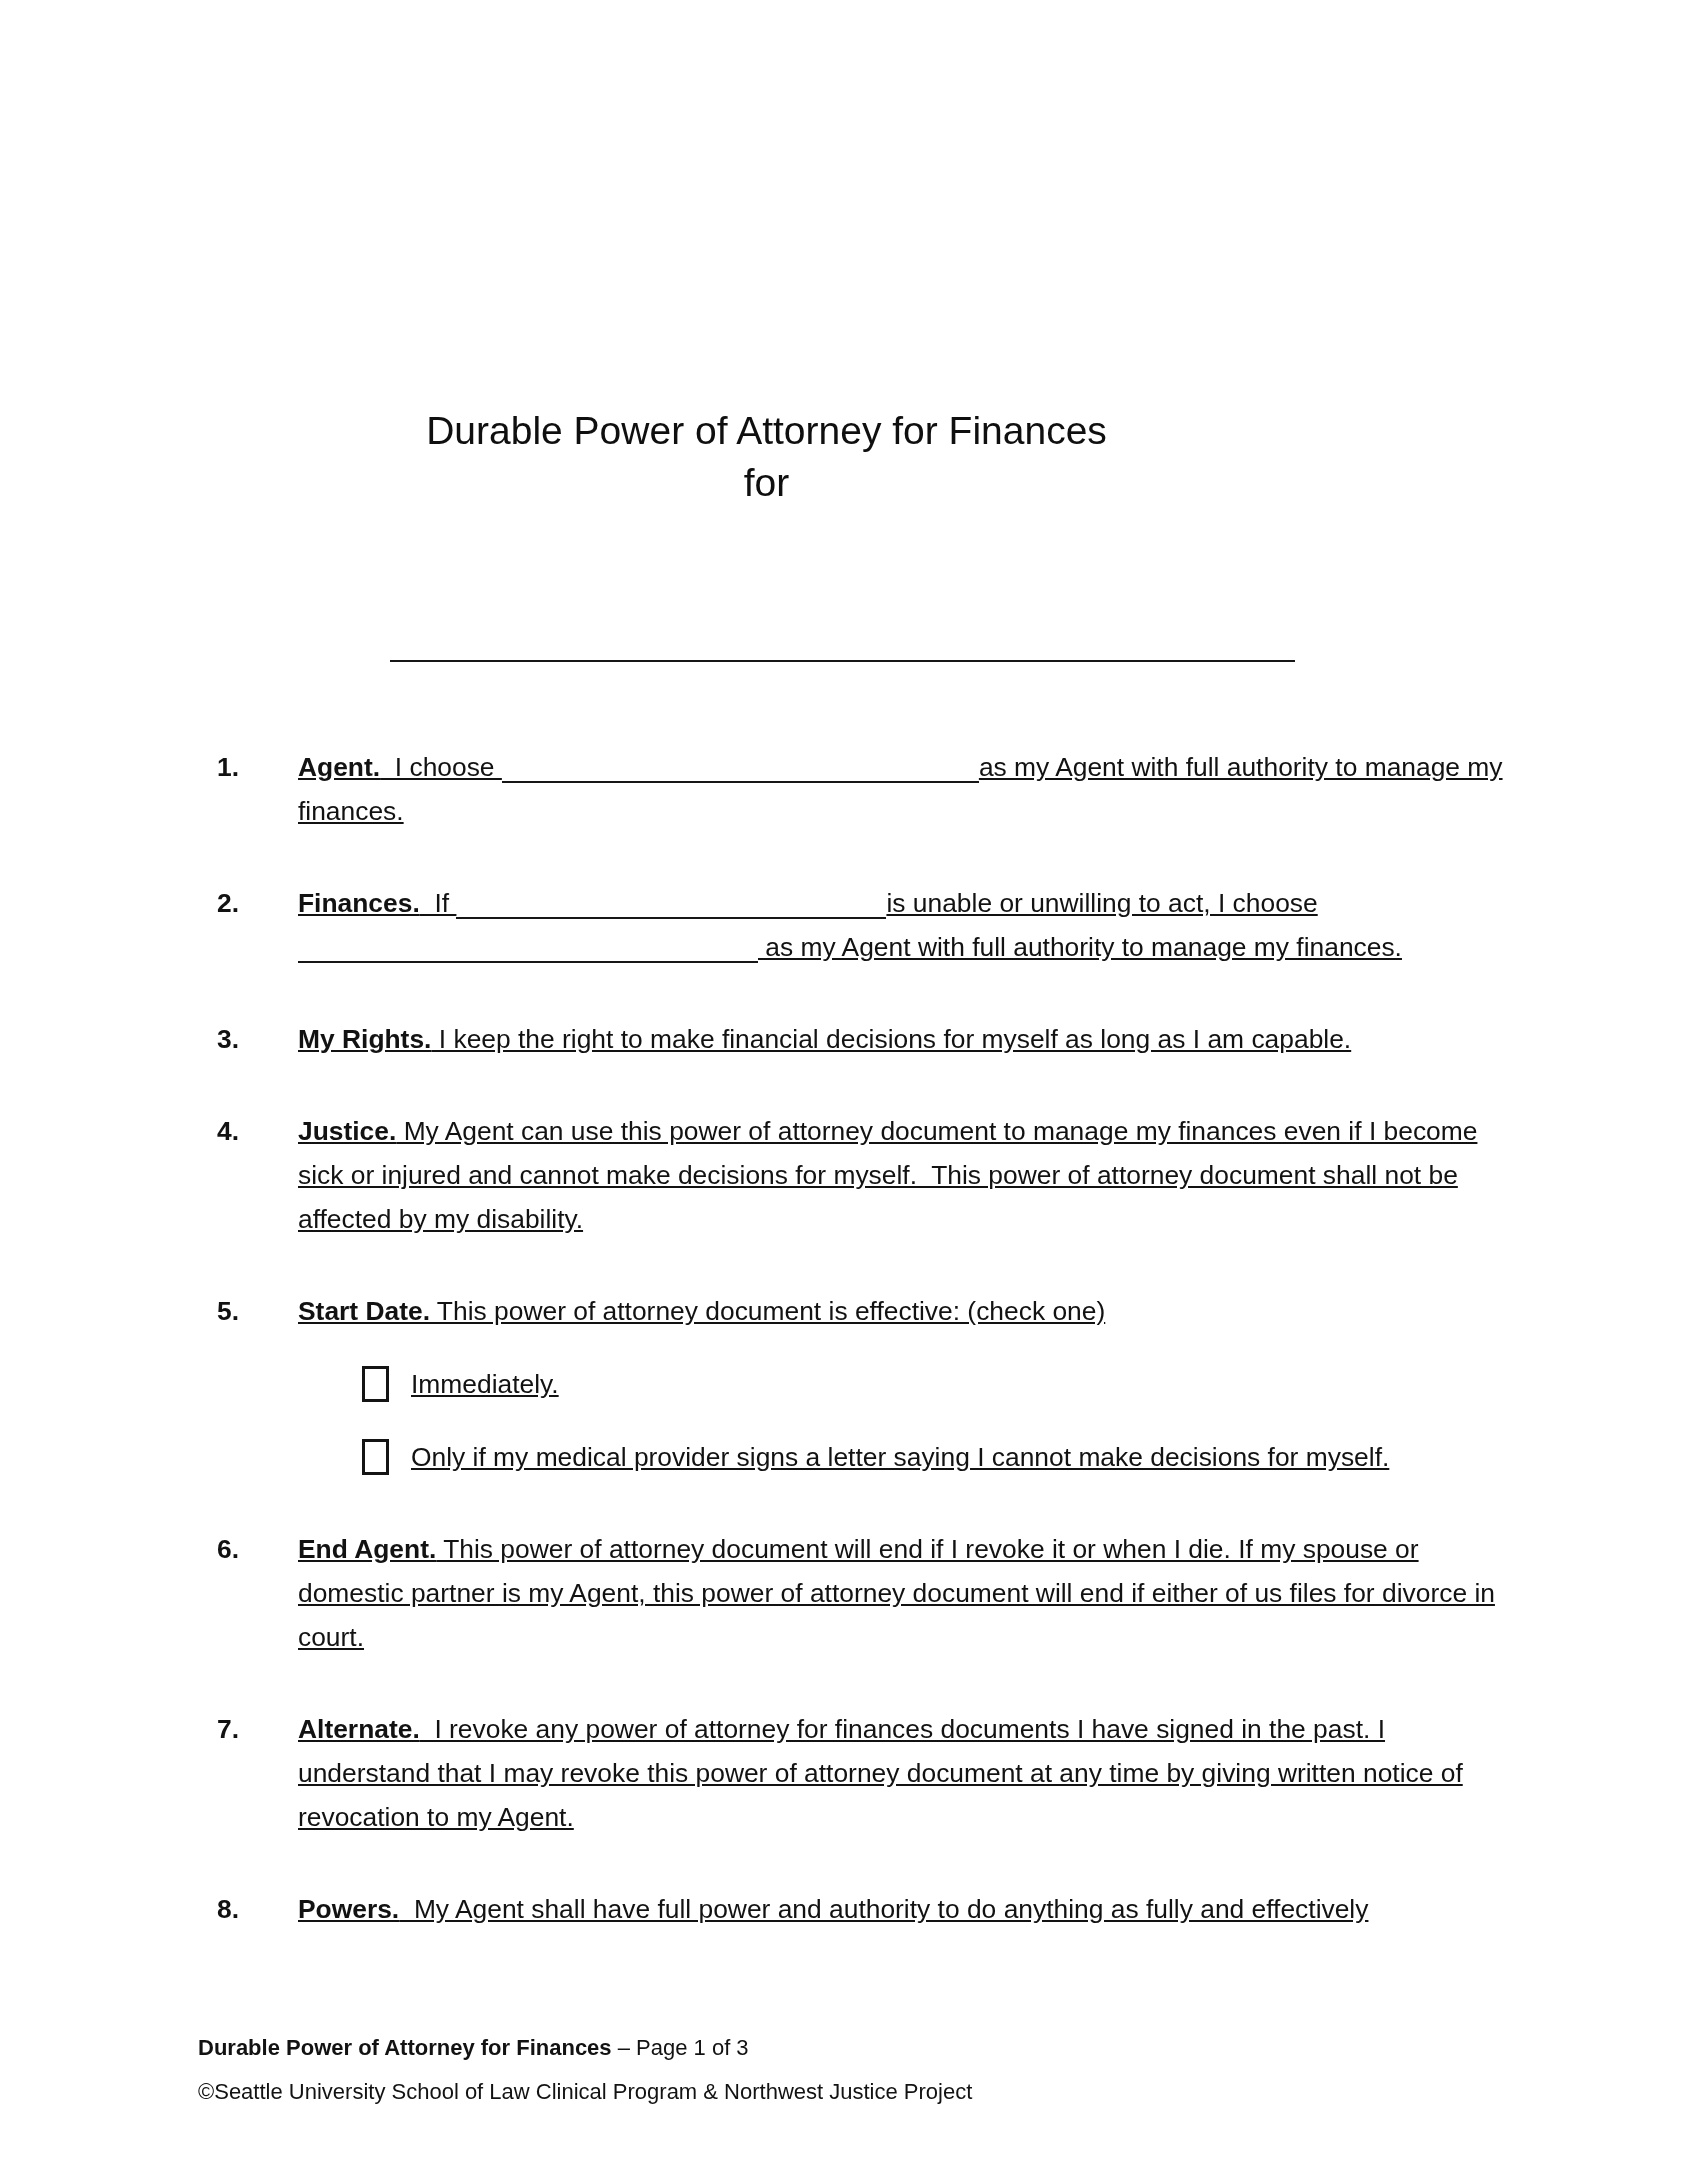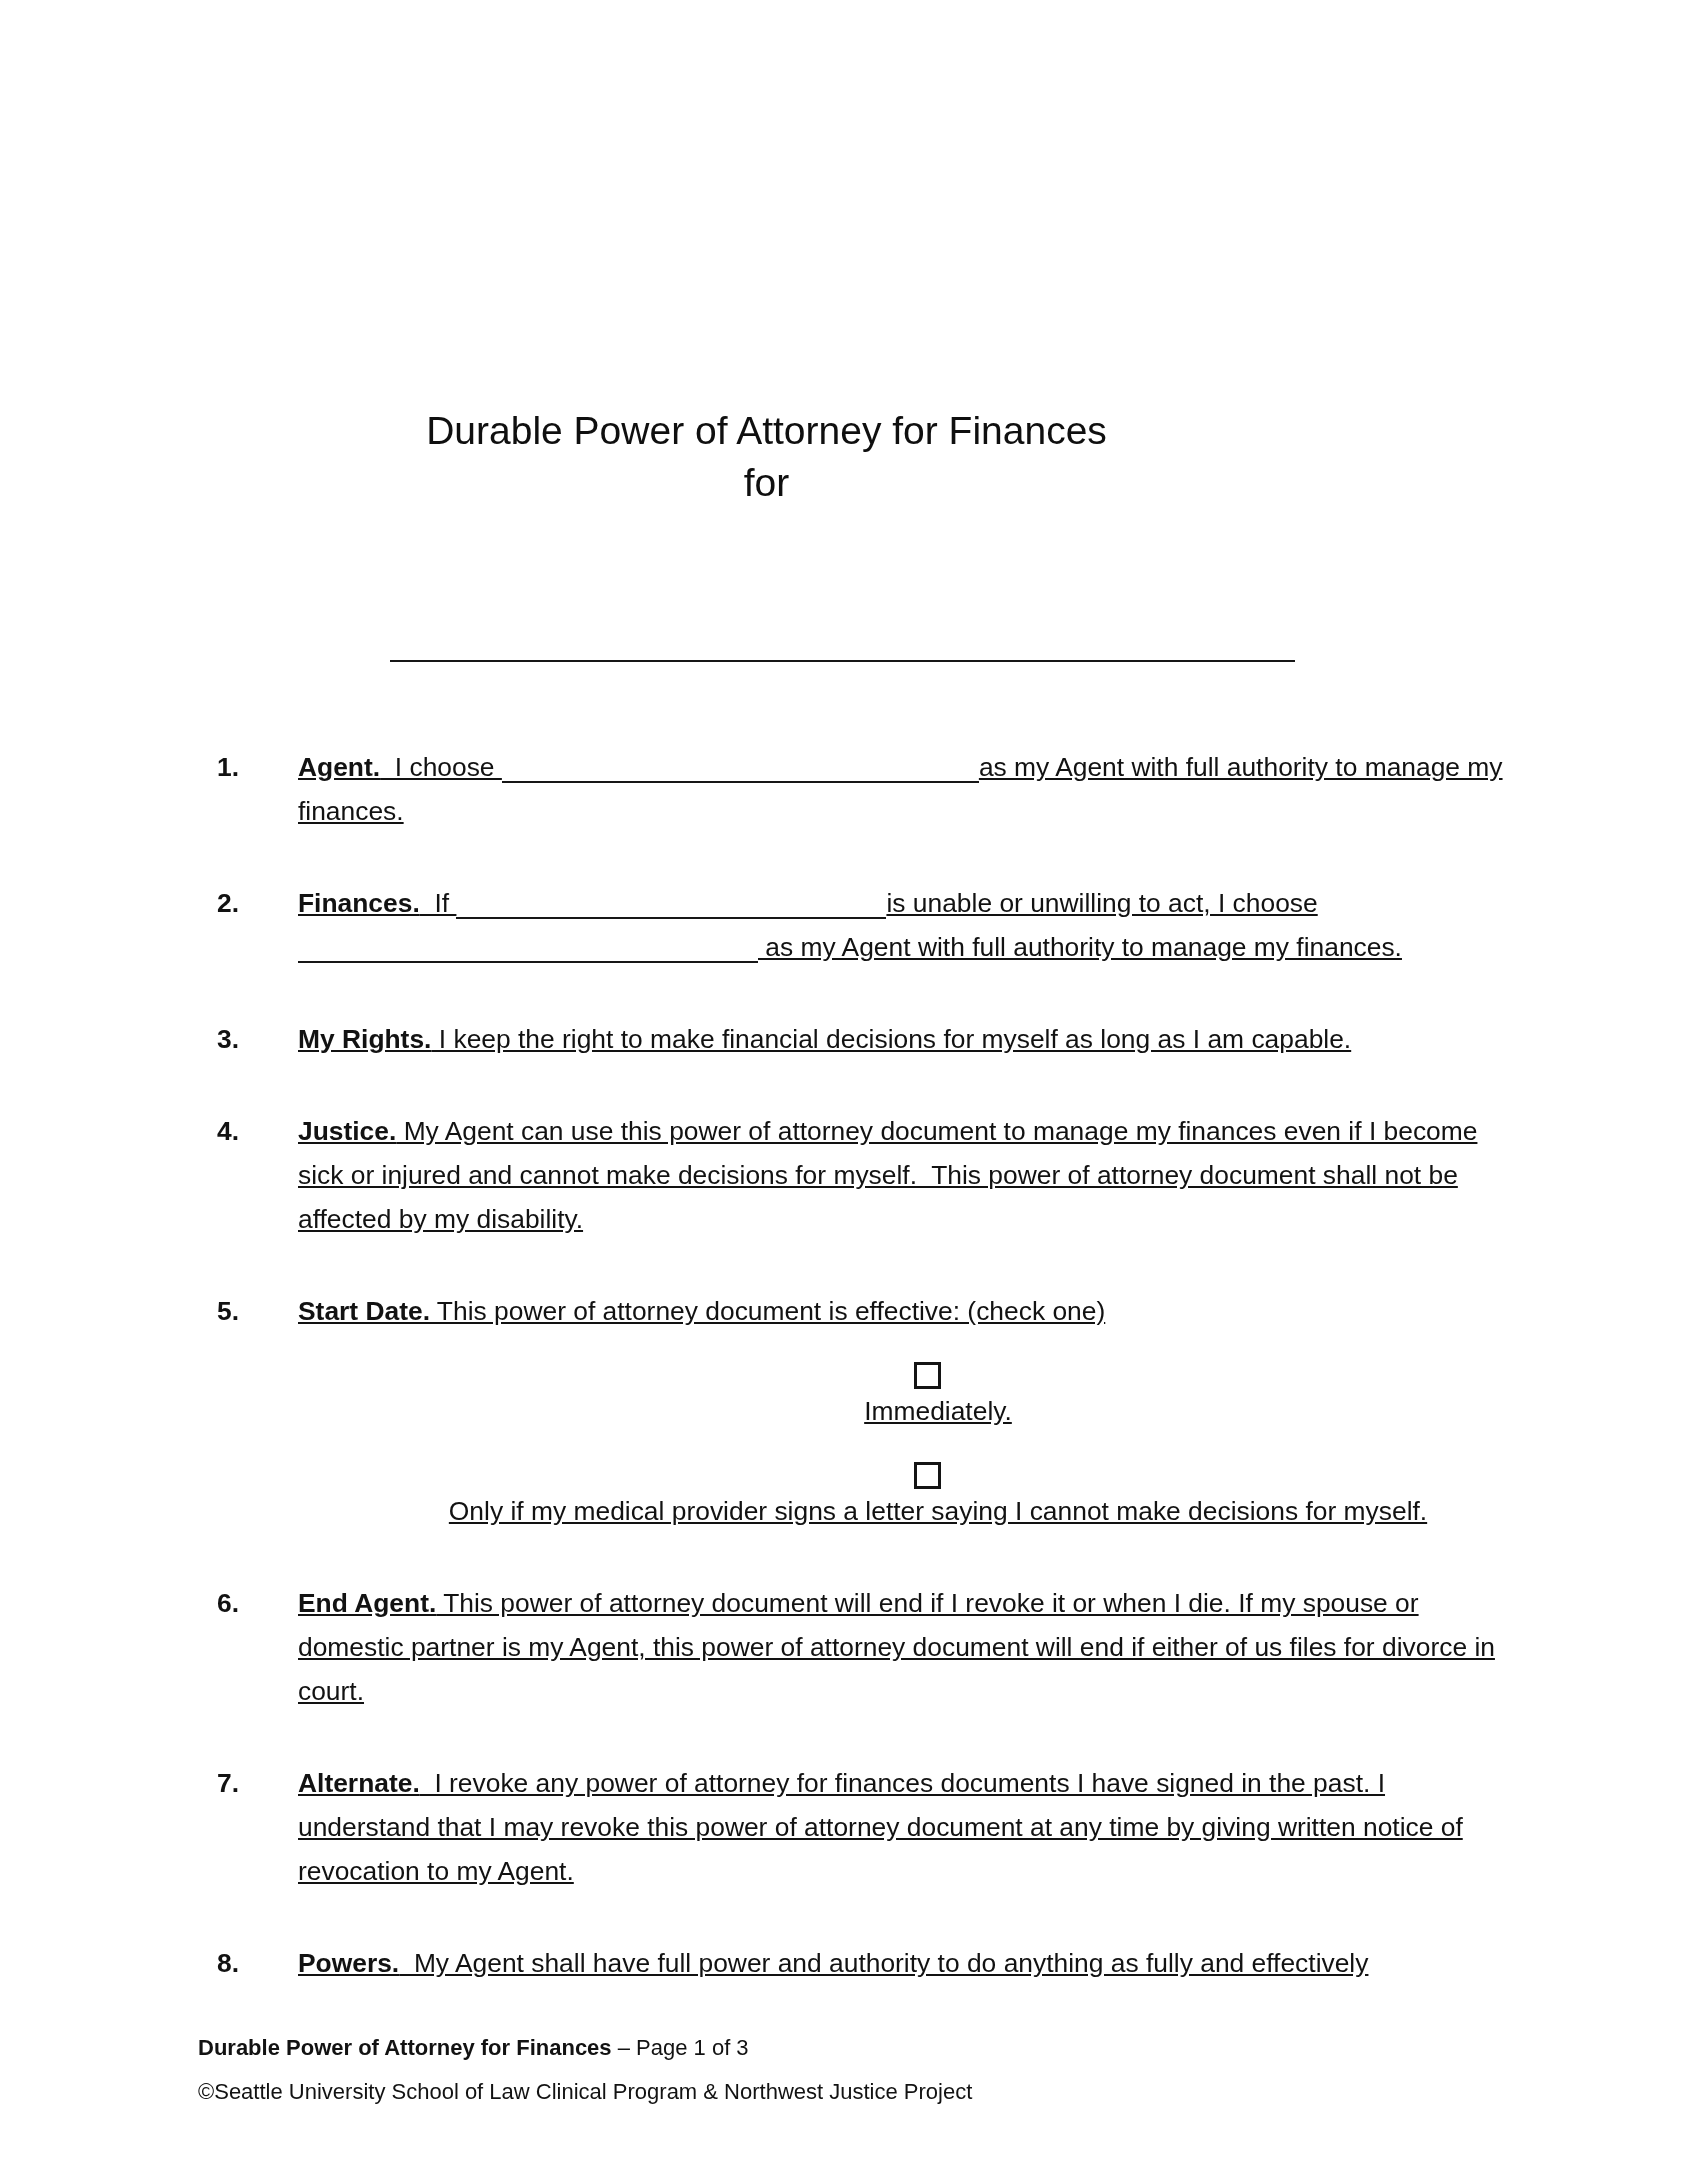--- a/index.html
+++ b/index.html
@@ -78,21 +78,20 @@
     display: inline-block;
     height: 29px;
     margin-bottom: -6.8px;
     border-bottom: 2.6px solid #161616;
   }
   .check-row {
     display: flex;
     align-items: center;
     padding-left: 64px;
     margin-top: 29px;
-    flex-direction: column;
   }
   .checkbox {
     flex: 0 0 27px;
     width: 27px;
     height: 36px;
     border: 3.4px solid #141414;
     background: #fff;
     margin-right: 22px;
   }
   .check-label { }

